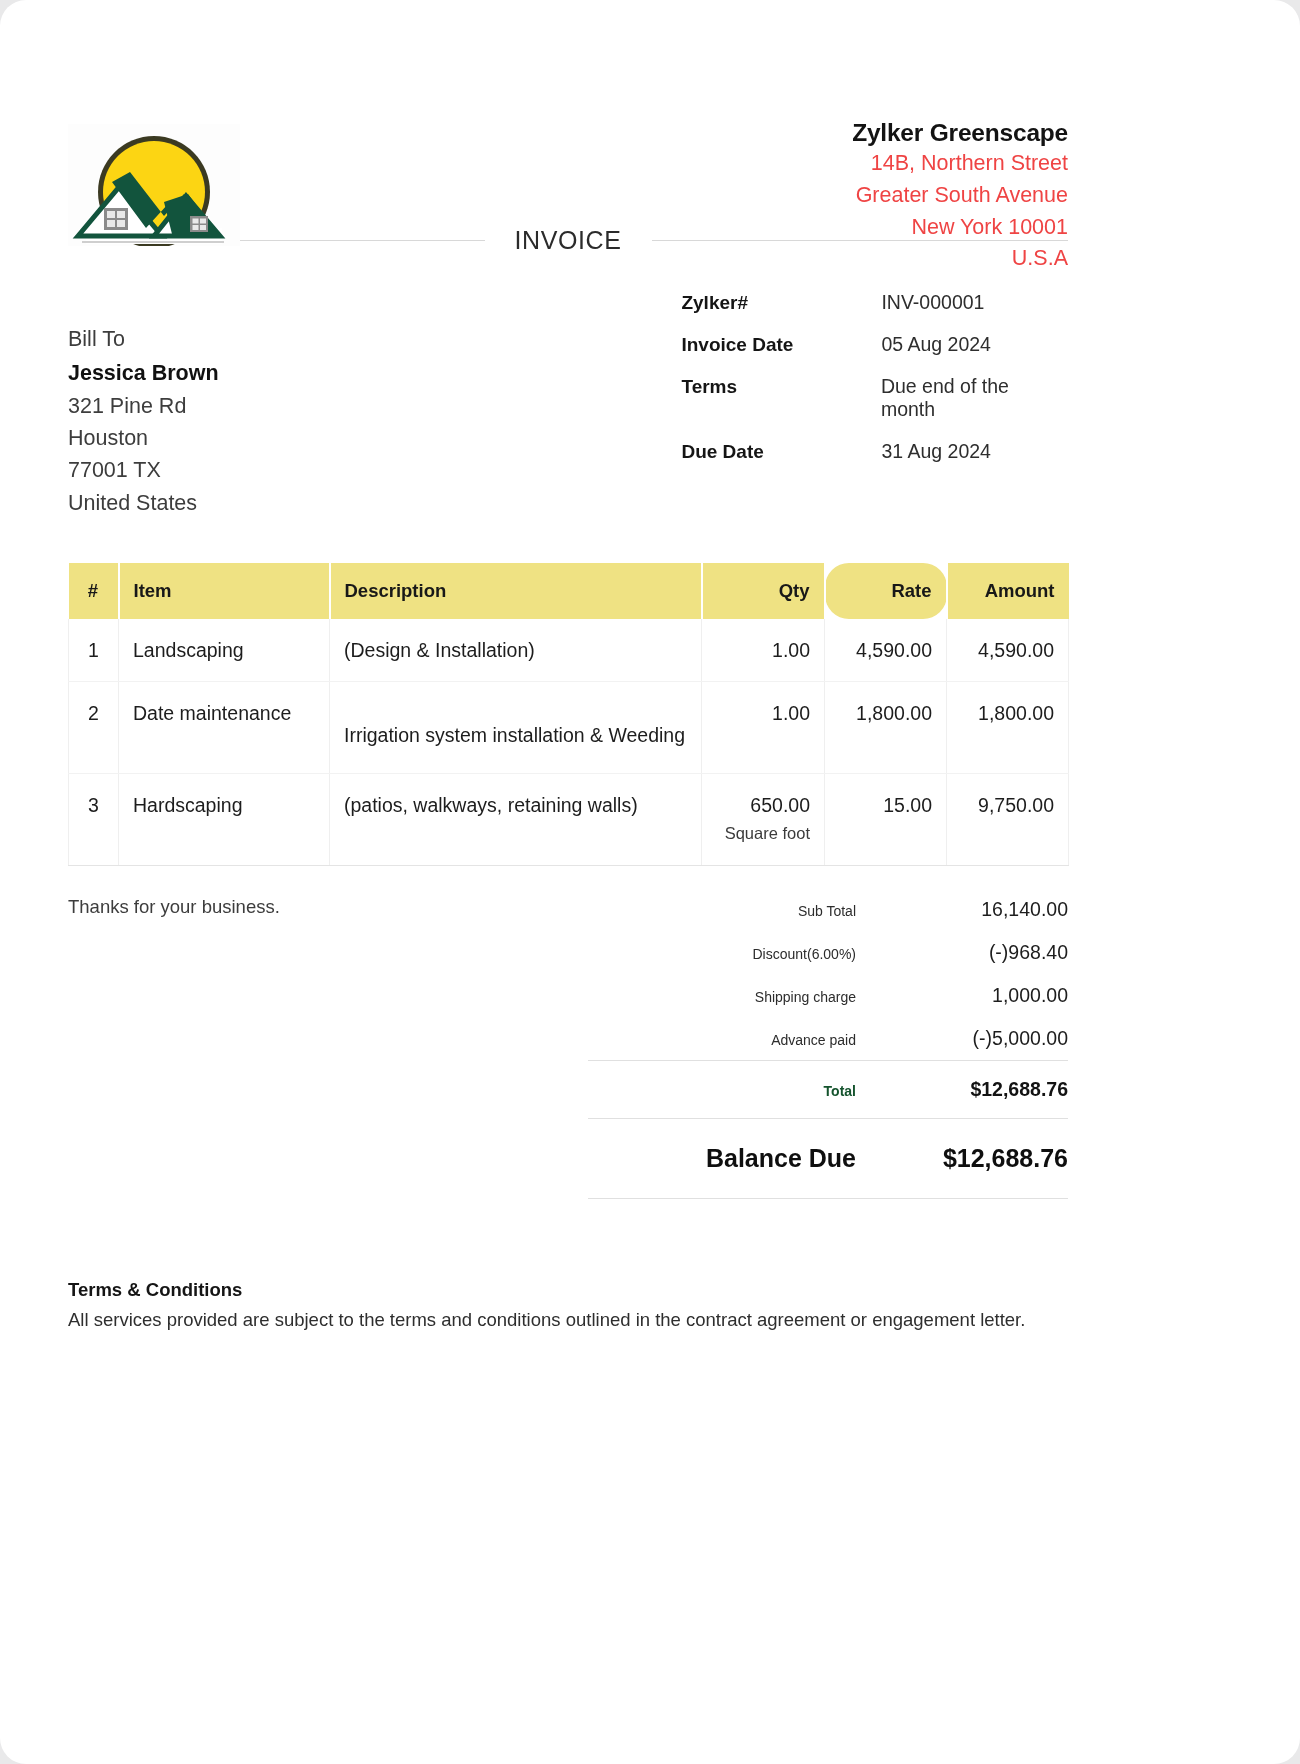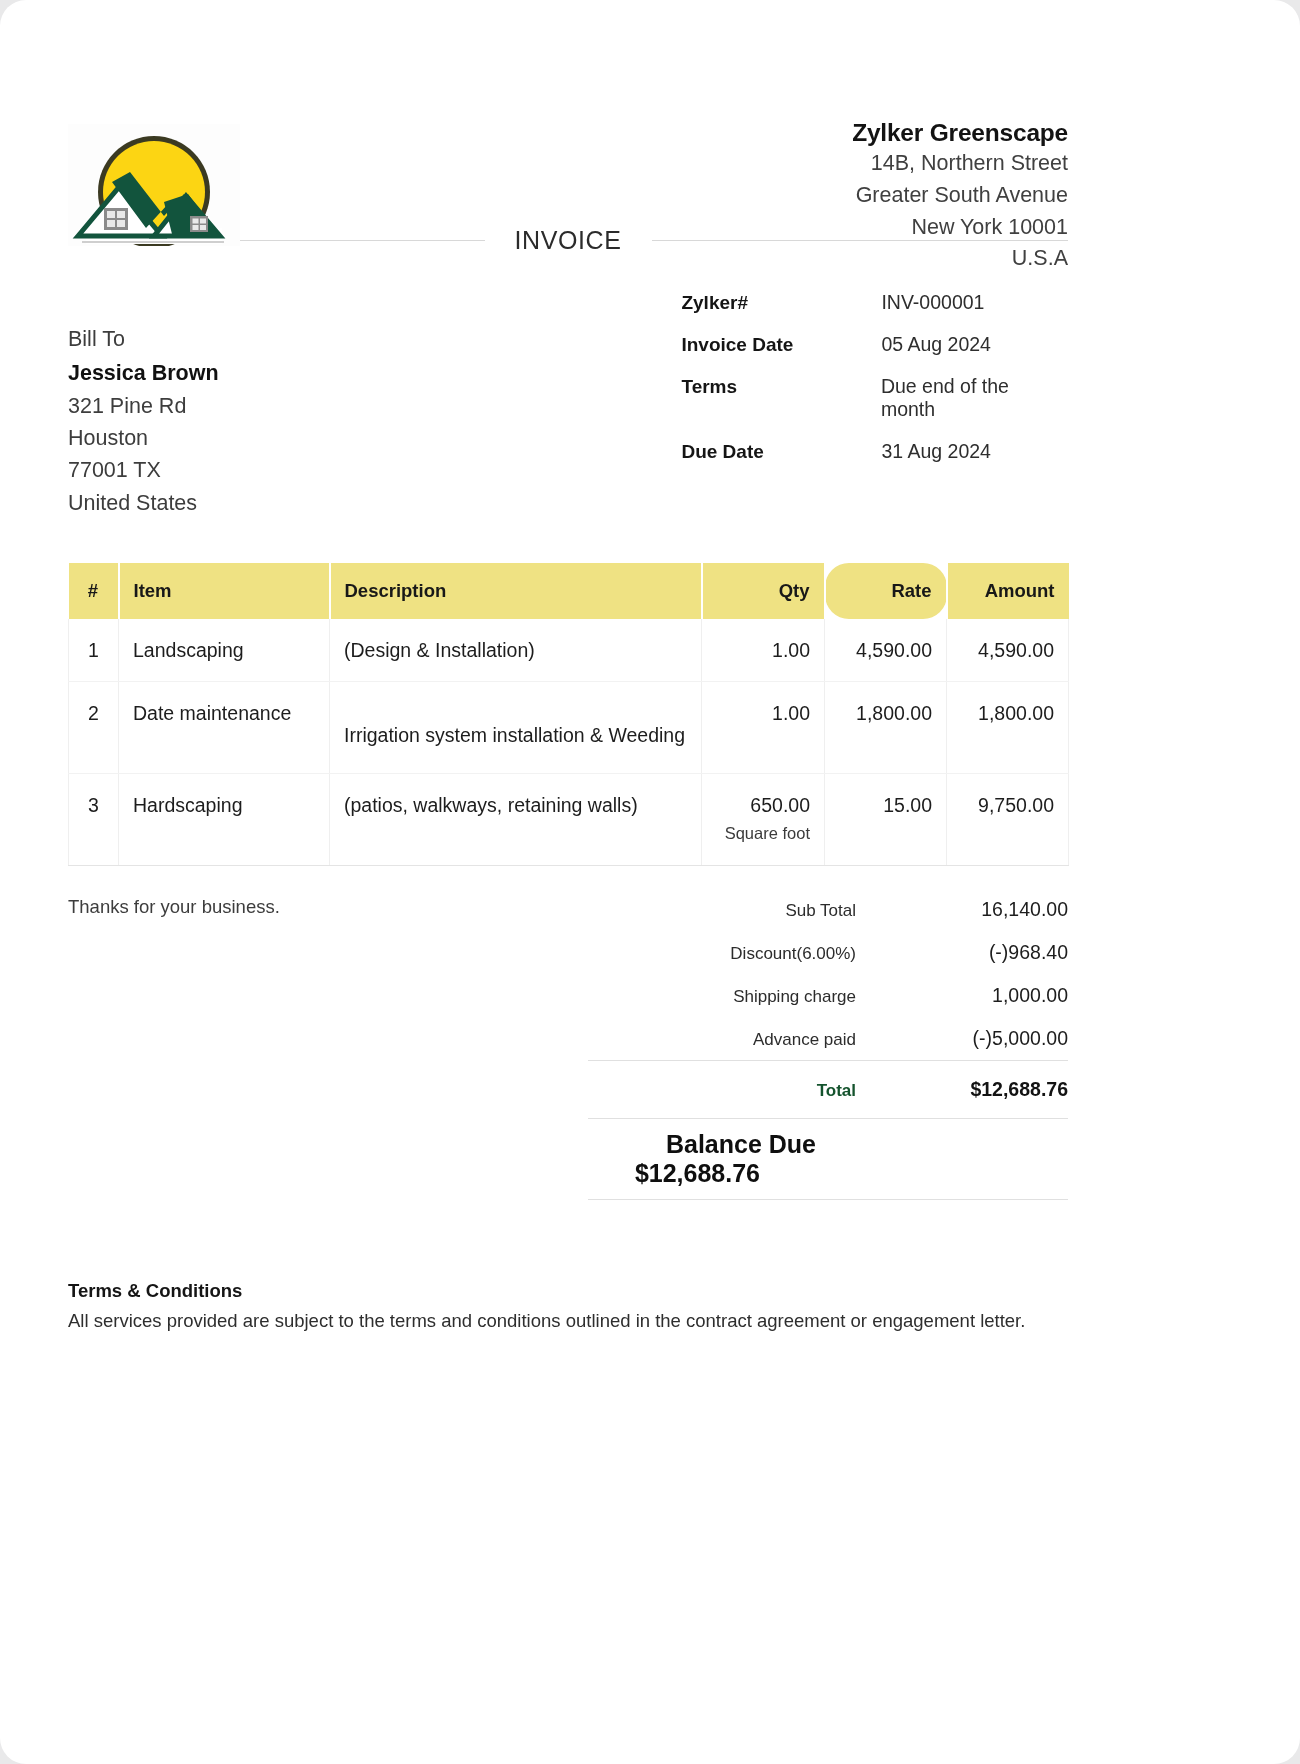--- a/index.html
+++ b/index.html
@@ -51,21 +51,21 @@
   .company-name {
     font-size: 24.5px;
     font-weight: bold;
     letter-spacing: -0.2px;
     line-height: 1.22;
     color: #131313;
   }
   .company-addr {
     font-size: 21.5px;
     line-height: 1.48;
-    color: #404040;
+    color: #ef4444;
     font-weight: 400;
   }
 
   
   .title-row {
     display: flex;
     align-items: center;
     margin-top: 50px;
     gap: 8px;
     text-align: right;
@@ -184,37 +184,37 @@
     padding-top: 8px;
   }
   .totals { flex: 1 1 auto; }
   .tot-row {
     display: flex;
     justify-content: flex-end;
     align-items: baseline;
     padding: 10px 0;
   }
   .tot-label {
-    font-size: 17px;
+    font-size: 14px;
     color: #2c2c2c;
     text-align: right;
     width: 268px;
     padding-right: 40px;
   }
   .tot-value {
     font-size: 19.5px;
     color: #1d1d1d;
     text-align: right;
     width: 172px;
   }
   .tot-sep { border-top: 1px solid #e0e0e0; }
   .tot-total .tot-label { font-weight: bold; color: #14532d; }
   .tot-total .tot-value { font-weight: bold; color: #131313; }
   .tot-total { padding: 17px 0; }
-  .tot-balance { padding: 11px 0; flex-direction: column; }
+  .tot-balance { padding: 25px 0; }
   .tot-balance .tot-label {
     font-size: 25px;
     font-weight: bold;
     color: #0f0f0f;
   }
   .tot-balance .tot-value {
     font-size: 25px;
     font-weight: bold;
     color: #0f0f0f;
   }

